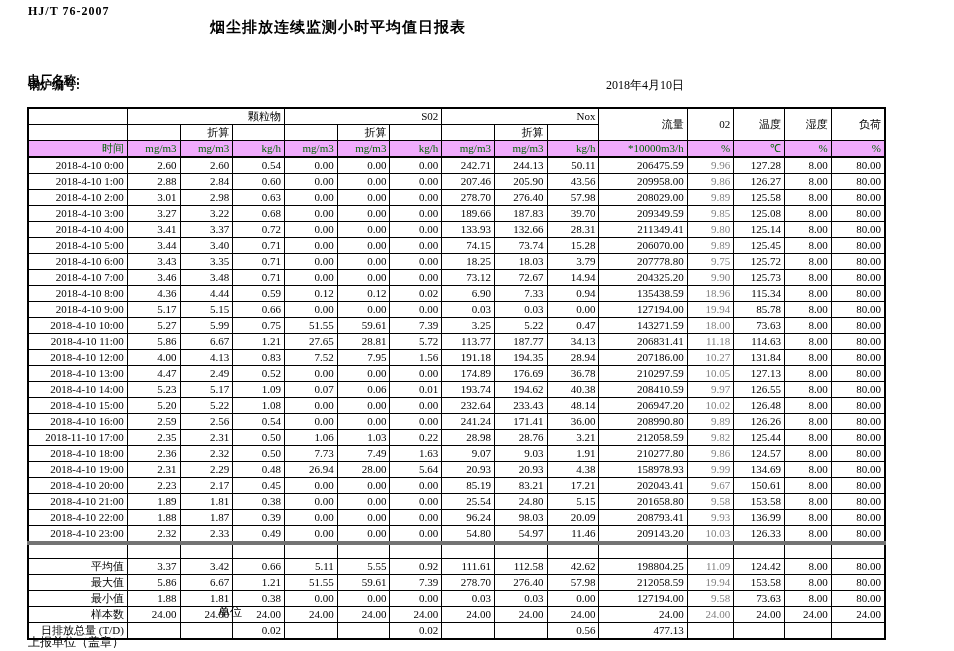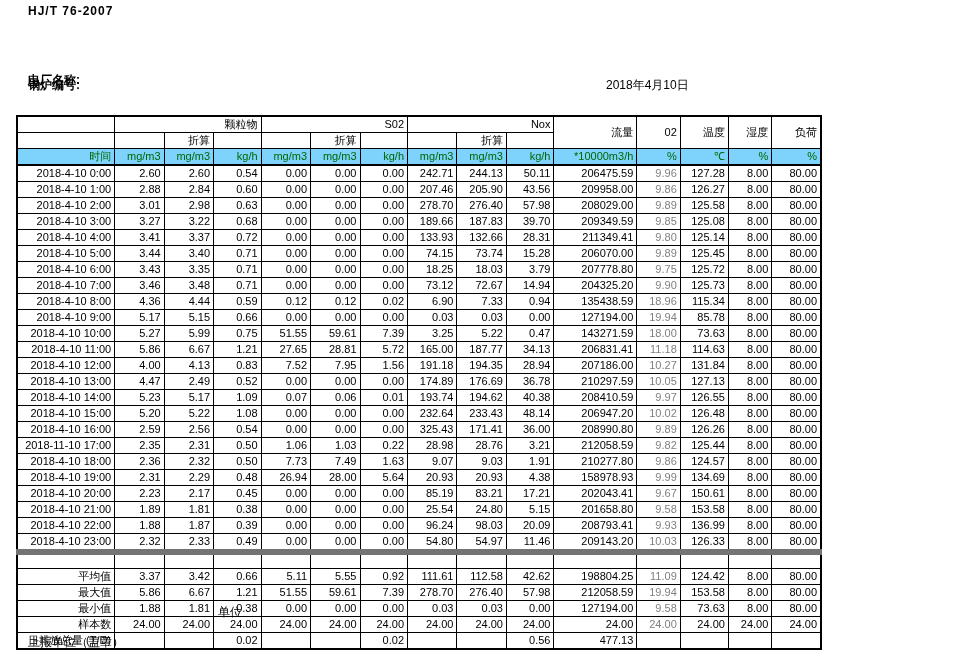--- a/index.html
+++ b/index.html
@@ -1,45 +1,46 @@
 <!DOCTYPE html>
 <html><head>
 <meta charset="utf-8">
 <style>
   html,body{margin:0;padding:0;background:#fff;}
-  .page{position:relative;width:822px;height:651px;background:#ffffff;
-        font-family:Liberation Sans, sans-serif;color:#000;overflow:hidden;}
+  .page{position:relative;width:886px;height:651px;background:#ffffff;
+        font-family:Liberation Serif, serif;color:#000;overflow:hidden;}
   .std{position:absolute;left:28px;top:4px;font-size:12px;font-weight:bold;letter-spacing:1px;}
   .title{position:absolute;left:210px;top:18px;font-size:15px;font-weight:bold;letter-spacing:1px;}
   .plant{position:absolute;left:28px;top:60px;font-size:12px;font-weight:bold;margin-top:12px;}
   .boiler{position:absolute;left:28px;top:77px;font-size:12px;font-weight:bold;}
   .date{position:absolute;left:606px;top:77px;font-size:12px;}
-  table.report{position:absolute;left:16px;top:107px;border-collapse:collapse;table-layout:fixed;
-        border:2px solid #000;margin-top:8px;}
+  table.report{position:absolute;left:27px;top:107px;border-collapse:collapse;table-layout:fixed;
+        border:2px solid #000;}
   table.report td{border:1px solid #000;font-size:11px;text-align:right;padding:0 3px 0 0;
         white-space:nowrap;overflow:hidden;height:15px;line-height:13px;}
   thead td{text-align:center;padding:0;font-size:12px;height:17px;}
-  tr.unit td{background:#7dd3fc;color:#006600;font-size:11px;border-bottom:2px solid #000;}
+  tr.unit td{background:#f0abfc;color:#006600;font-size:11px;border-bottom:2px solid #000;}
   td.time-hdr{font-size:12px;color:#336633;}
   td.gl{border-left-width:2px;}
   td.o2{color:#808080;}
-  tr.last-data td{border-bottom:6px solid #737373;}
+  tr.last-data td{border-bottom:4px solid #737373;}
   tr.spacer td{height:13px;}
   td.time-cell{padding-right:2px;}
   td.sum-label{text-align:right;padding-right:2px;}
   td.total-label{text-align:left;padding-left:2px;}
   .foot1{position:absolute;left:28px;top:615px;font-size:12px;}
   .foot2{position:absolute;left:28px;top:634px;font-size:12px;}
   .foot3{position:absolute;left:218px;top:604px;font-size:12px;text-align:center;}
 </style>
 </head>
 <body>
 
 <div class="page">
   <div class="std">HJ/T  76-2007</div>
+  <div class="title">烟尘排放连续监测小时平均值日报表</div>
   <div class="plant">电厂名称:</div>
   <div class="boiler">锅炉编号:</div>
   <div class="date">2018年4月10日</div>
 
   <table class="report">
     <colgroup>
       <col style="width:101px">
         <col style="width:55px">
         <col style="width:55px">
         <col style="width:55px">
@@ -286,21 +287,21 @@
           <td class="gl">80.00</td>
         </tr>
         <tr>
           <td class="time-cell">2018-4-10 11:00</td>
           <td class="gl">5.86</td>
           <td>6.67</td>
           <td>1.21</td>
           <td class="gl">27.65</td>
           <td>28.81</td>
           <td>5.72</td>
-          <td class="gl">165.00</td>
+          <td class="gl">113.77</td>
           <td>187.77</td>
           <td>34.13</td>
           <td class="gl">206831.41</td>
           <td class="gl o2">11.18</td>
           <td class="gl">114.63</td>
           <td class="gl">8.00</td>
           <td class="gl">80.00</td>
         </tr>
         <tr>
           <td class="time-cell">2018-4-10 12:00</td>
@@ -371,21 +372,21 @@
           <td class="gl">80.00</td>
         </tr>
         <tr>
           <td class="time-cell">2018-4-10 16:00</td>
           <td class="gl">2.59</td>
           <td>2.56</td>
           <td>0.54</td>
           <td class="gl">0.00</td>
           <td>0.00</td>
           <td>0.00</td>
-          <td class="gl">325.43</td>
+          <td class="gl">241.24</td>
           <td>171.41</td>
           <td>36.00</td>
           <td class="gl">208990.80</td>
           <td class="gl o2">9.89</td>
           <td class="gl">126.26</td>
           <td class="gl">8.00</td>
           <td class="gl">80.00</td>
         </tr>
         <tr>
           <td class="time-cell">2018-11-10 17:00</td>

